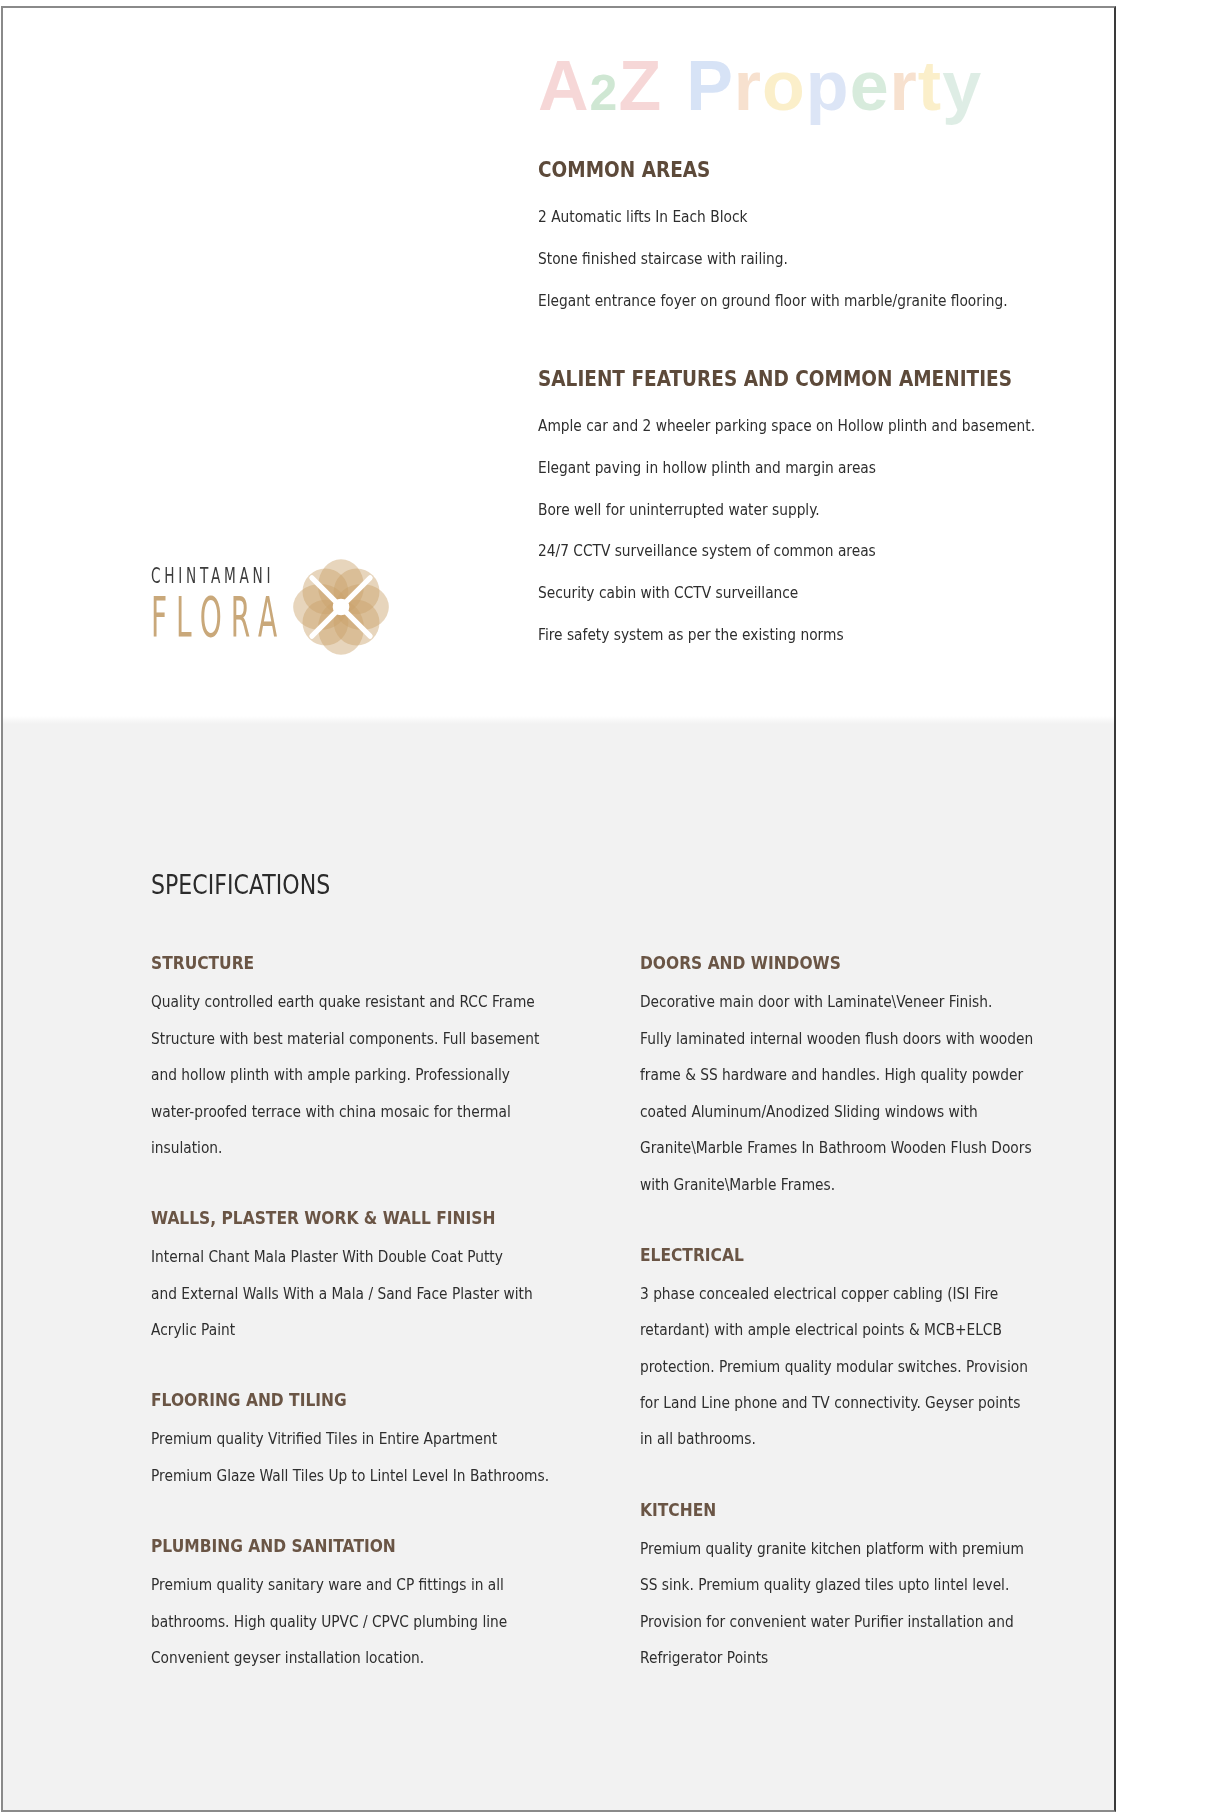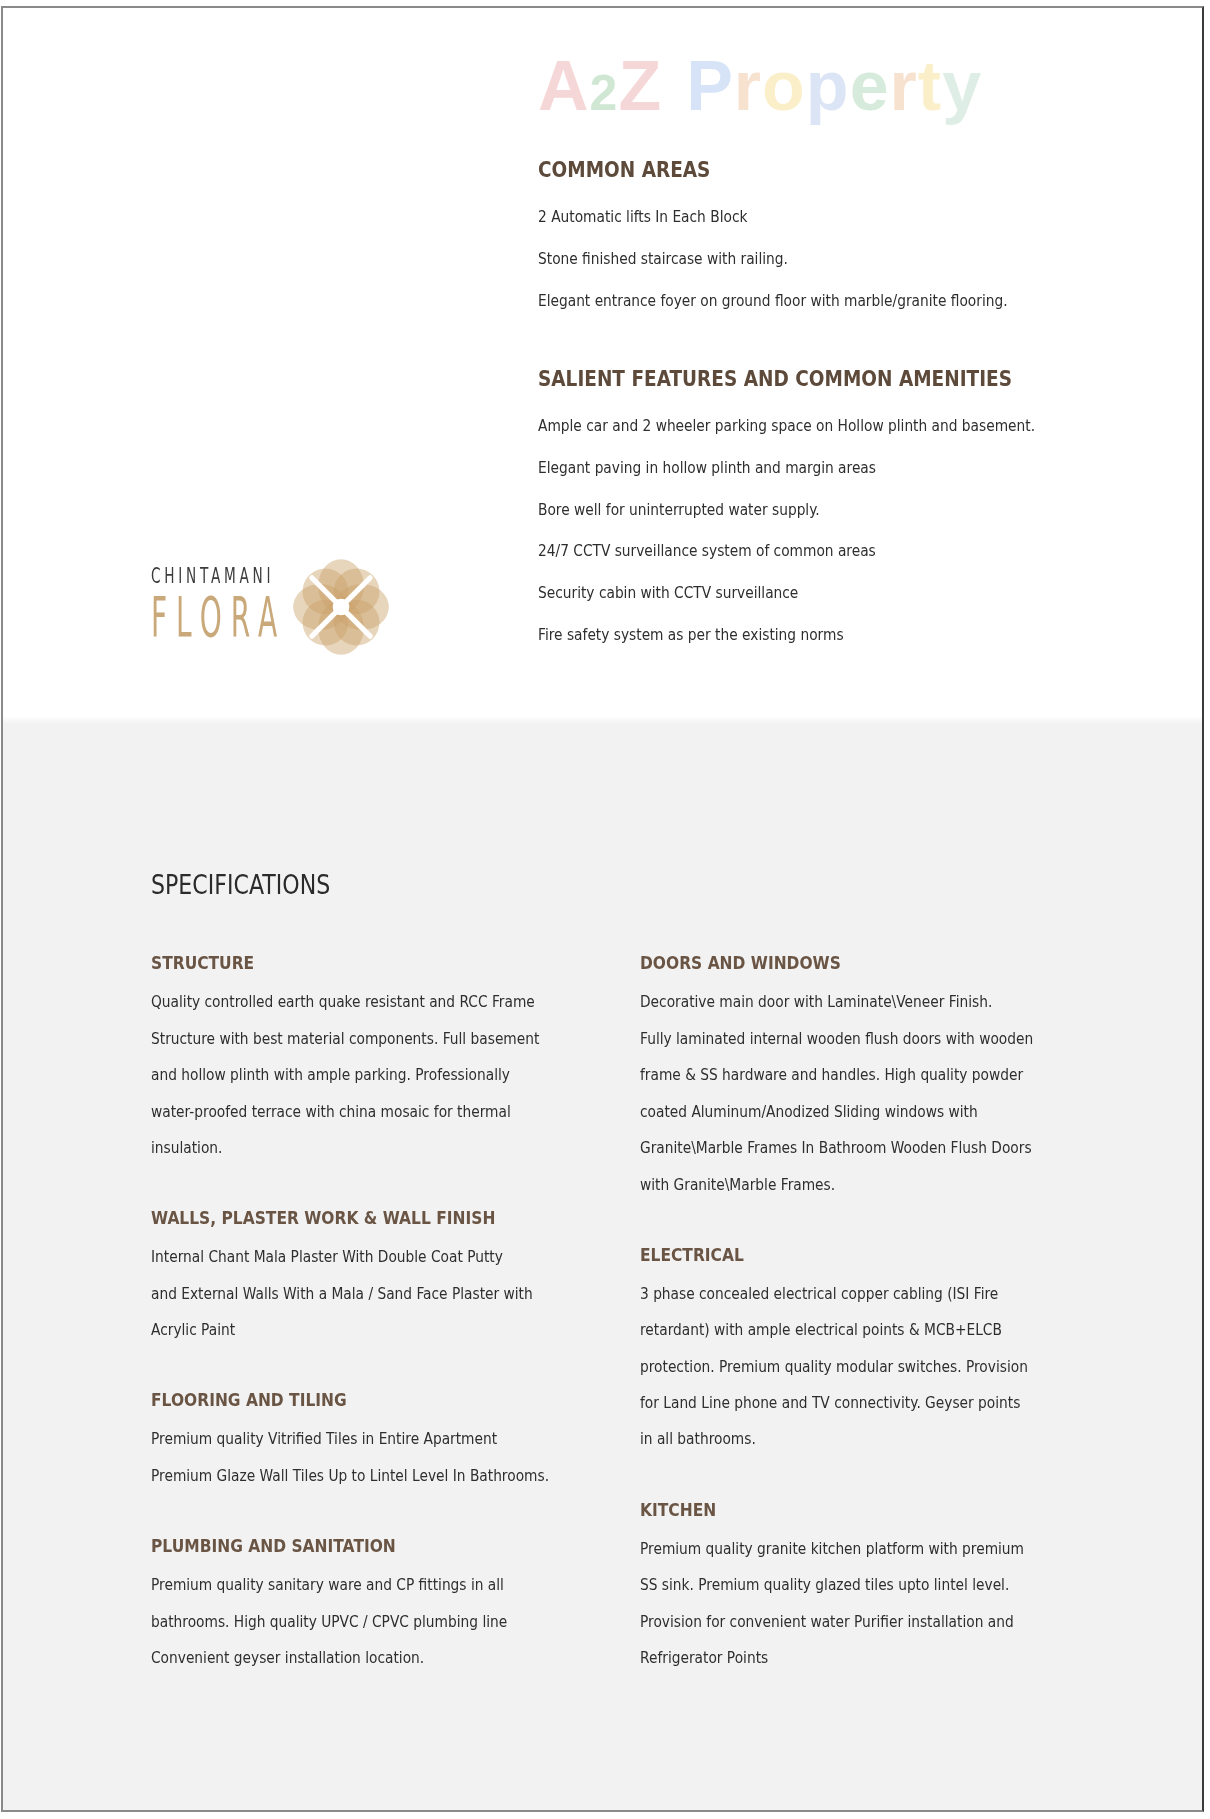--- a/index.html
+++ b/index.html
@@ -3,21 +3,21 @@
 <meta charset="utf-8">
 <style>
   html, body { margin: 0; padding: 0; }
   body {
     width: 1210px; height: 1819px; position: relative; overflow: hidden;
     background: #ffffff;
     font-family: "Liberation Sans", "DejaVu Sans", sans-serif;
     color: #2b2b2b;
   }
   .page {
-    position: absolute; left: 1px; top: 6px; width: 1203px; height: 1806px;
+    position: absolute; left: 1px; top: 6px; width: 1115px; height: 1806px;
     border-top: 2px solid #8a8a8a;
     border-left: 2px solid #8a8a8a;
     border-right: 2px solid #3a3a3a;
     border-bottom: 2px solid #8a8a8a;
     box-sizing: border-box;
     background: #ffffff;
     overflow: hidden;
   }
   .gray-band {
     position: absolute; left: 0; right: 0; top: 714px; bottom: 0;

